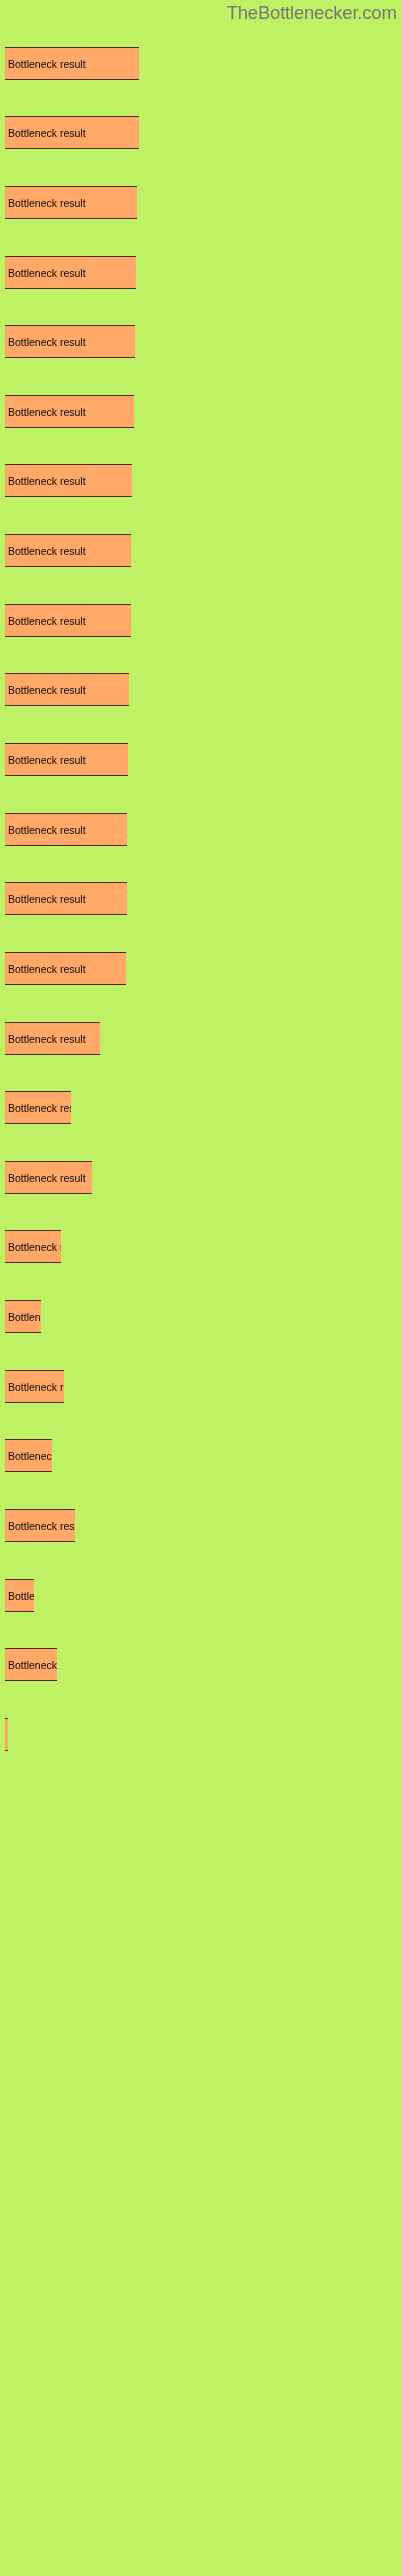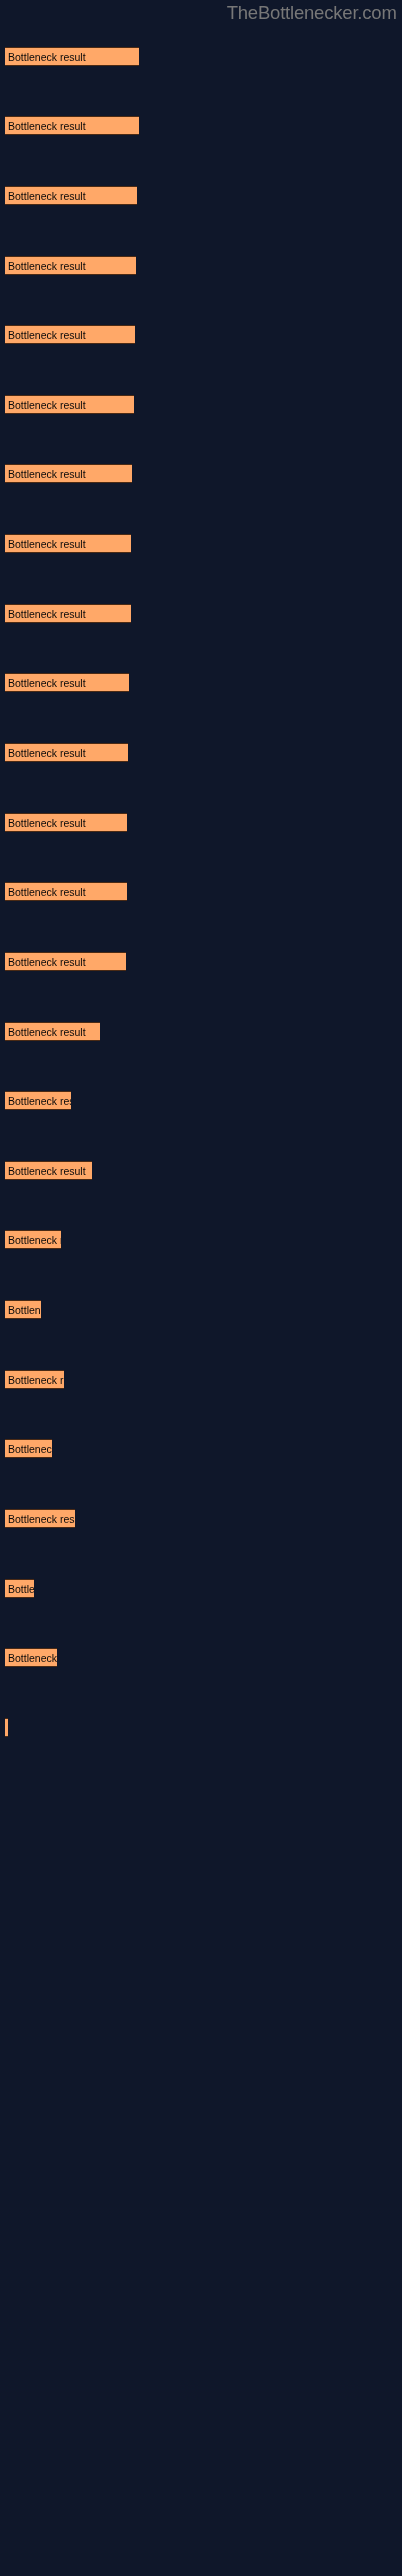--- a/index.html
+++ b/index.html
@@ -13,21 +13,21 @@
     position: relative;
     overflow: hidden;
     font-family: "Liberation Sans", sans-serif;
   }
   #chart-root {
     position: absolute;
     left: 0;
     top: 0;
     width: 403px;
     height: 2576px;
-    background: #0f172a;
+    background: #bef264;
   }
   .site-title {
     position: absolute;
     right: 6.4px;
     top: 1.6px;
     color: #777777;
     font-size: 18.5px;
     font-family: "Liberation Sans", sans-serif;
     letter-spacing: -0.2px;
     white-space: nowrap;
@@ -42,21 +42,21 @@
   }
   .bar-row {
     position: absolute;
     left: 0;
     height: 31px;
   }
   .bar {
     position: absolute;
     left: 4.8px;
     top: 0;
-    height: 19px;
+    height: 33px;
     background: #ffa868;
     border-top: 0.8px solid #4a2a14;
     border-bottom: 0.8px solid #4a2a14;
     box-sizing: border-box;
     overflow: hidden;
     white-space: nowrap;
   }
   .bar-label {
     position: absolute;
     left: 3.2px;

